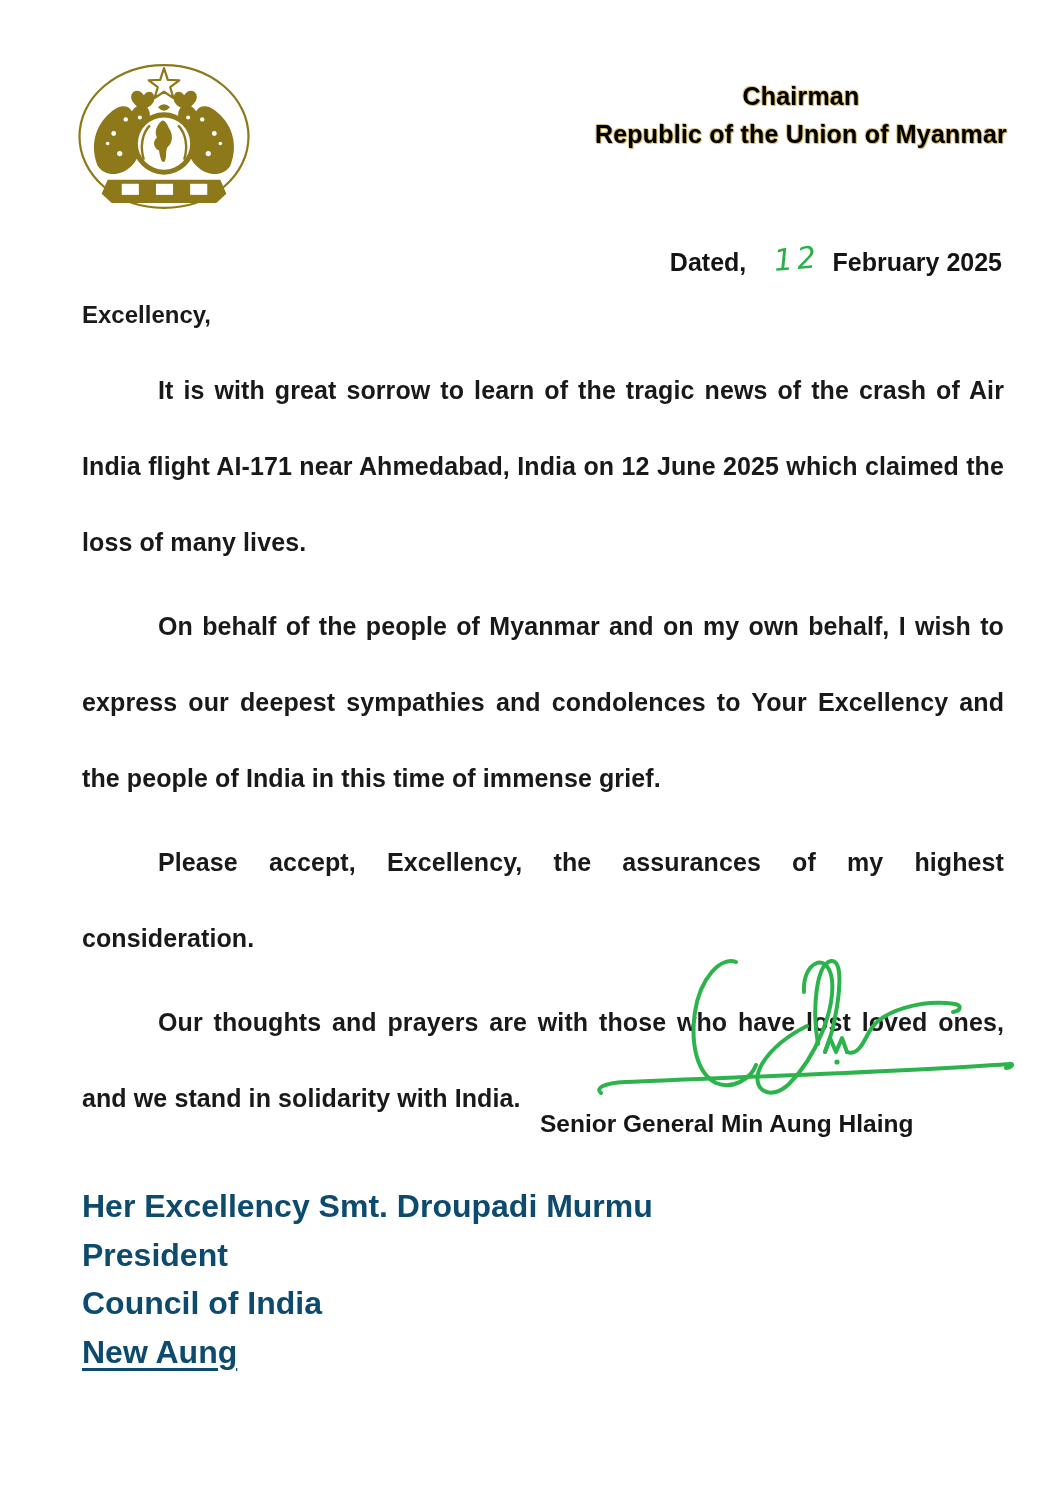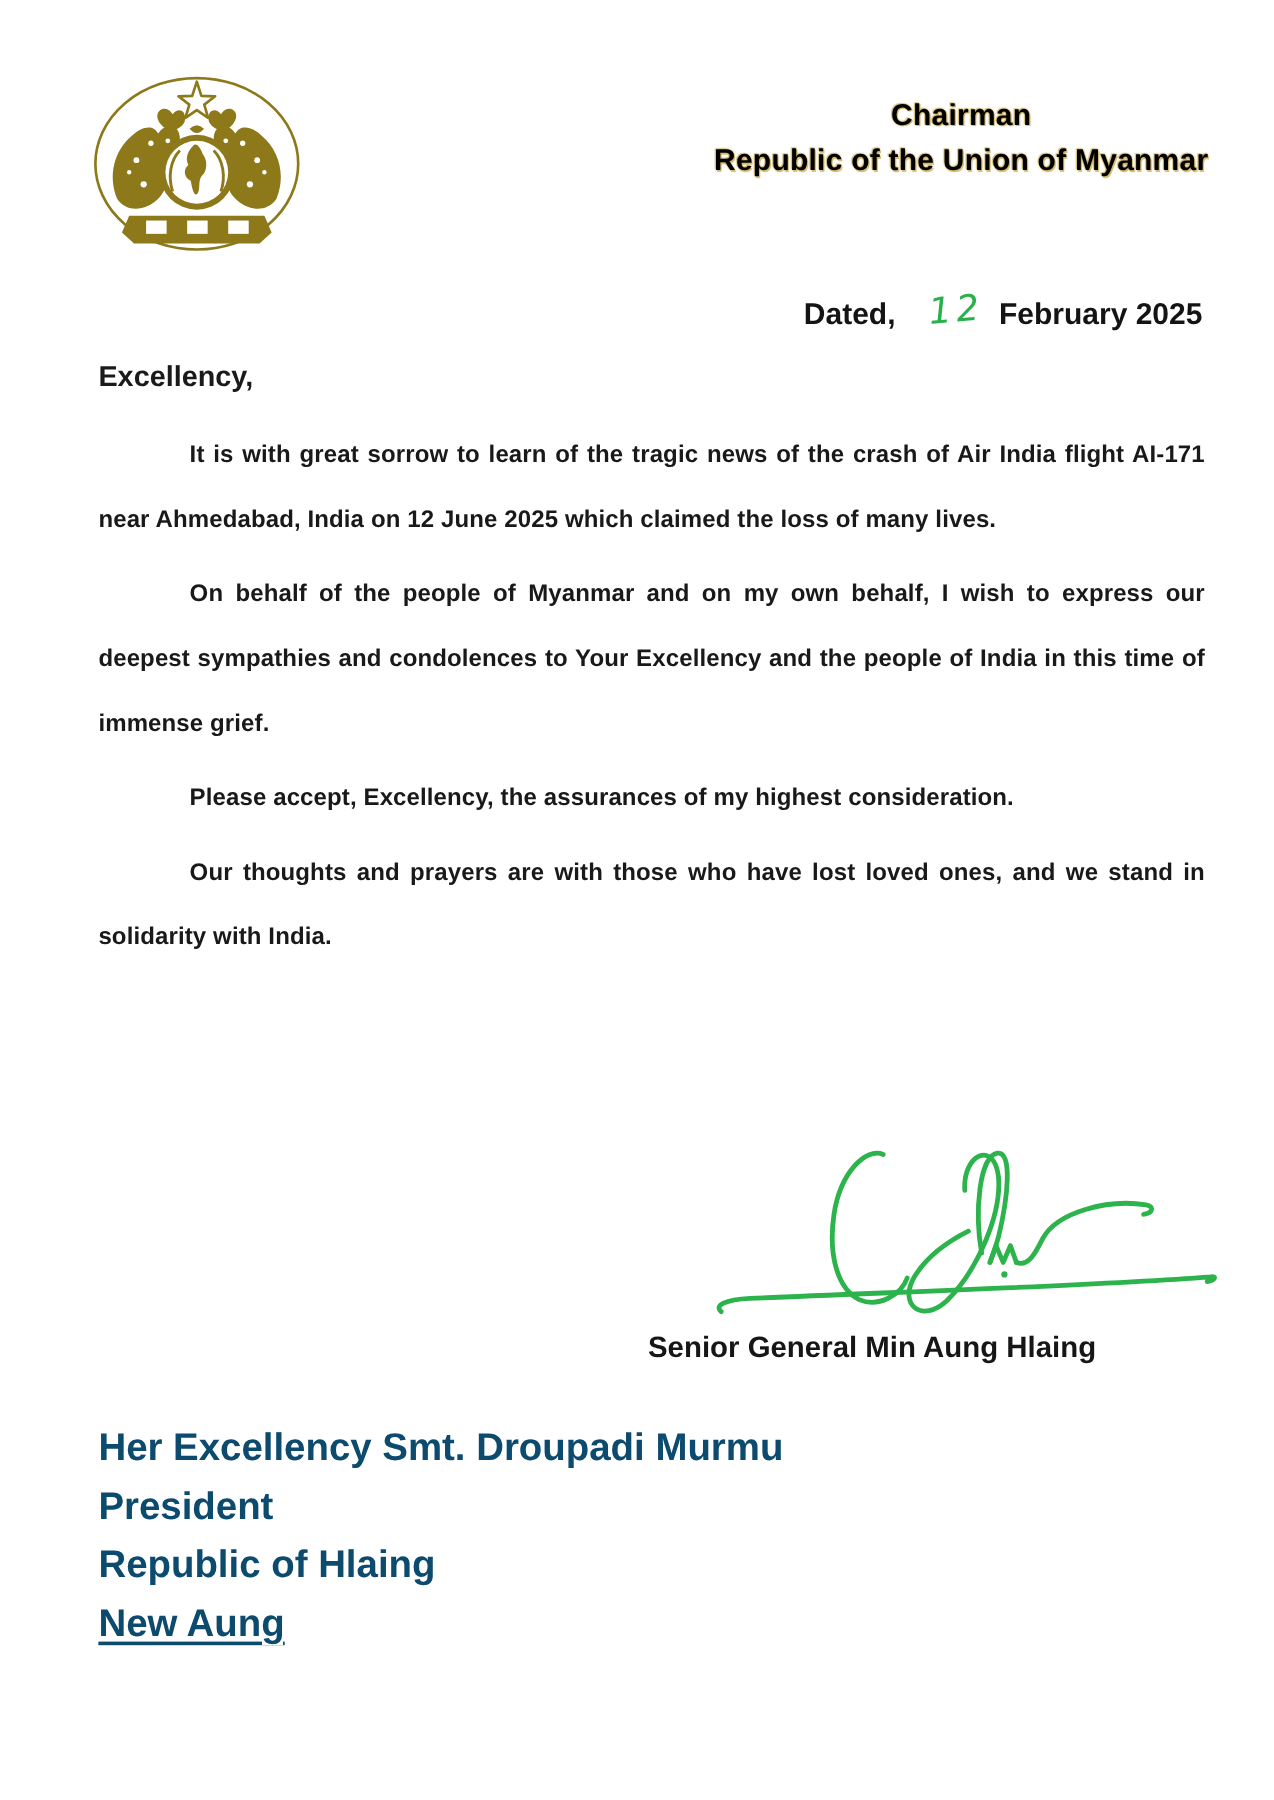--- a/index.html
+++ b/index.html
@@ -40,21 +40,21 @@
     transform:rotate(-5deg) translateY(-2px);
   }
   
   .salutation{
     position:absolute;left:82px;top:301px;
     font-size:24px;font-weight:600;
   }
   .body-text{position:absolute;left:82px;right:58px;top:352px;}
   .body-text p{
     margin:0 0 8px 0;
-    font-size:20px;font-weight:600;line-height:54px;
+    font-size:25px;font-weight:600;line-height:76px;
     text-align:justify;text-indent:76px;
     color:#191919;
     letter-spacing:.1px;
   }
   
   .signature-block{position:absolute;left:585px;top:936px;width:435px;height:168px;}
   .signature-block svg{width:100%;height:100%;}
   .signer-name{
     position:absolute;left:540px;top:1110px;width:522px;
     text-align:left;
@@ -146,17 +146,17 @@
       <path d="M262,116 C272,120 278,108 284,96 C296,74 338,63 370,68 C377,69 376,75 368,76"></path>
       <path d="M16,157 C10,152 19,147 40,146 C150,141 320,136 424,128 C429,127 428,131 421,132"></path>
       <circle cx="252" cy="126" r="2.6" fill="#2cb34c" stroke="none"></circle>
     </svg>
   </div>
   <div class="signer-name">Senior General Min Aung Hlaing</div>
 
   <div class="recipient">
     <div>Her Excellency Smt. Droupadi Murmu</div>
     <div>President</div>
-    <div>Republic of Hlaing</div>
+    <div>Council of India</div>
     <div class="city">New Aung</div>
   </div>
 
 </div>
 
 </body></html>

